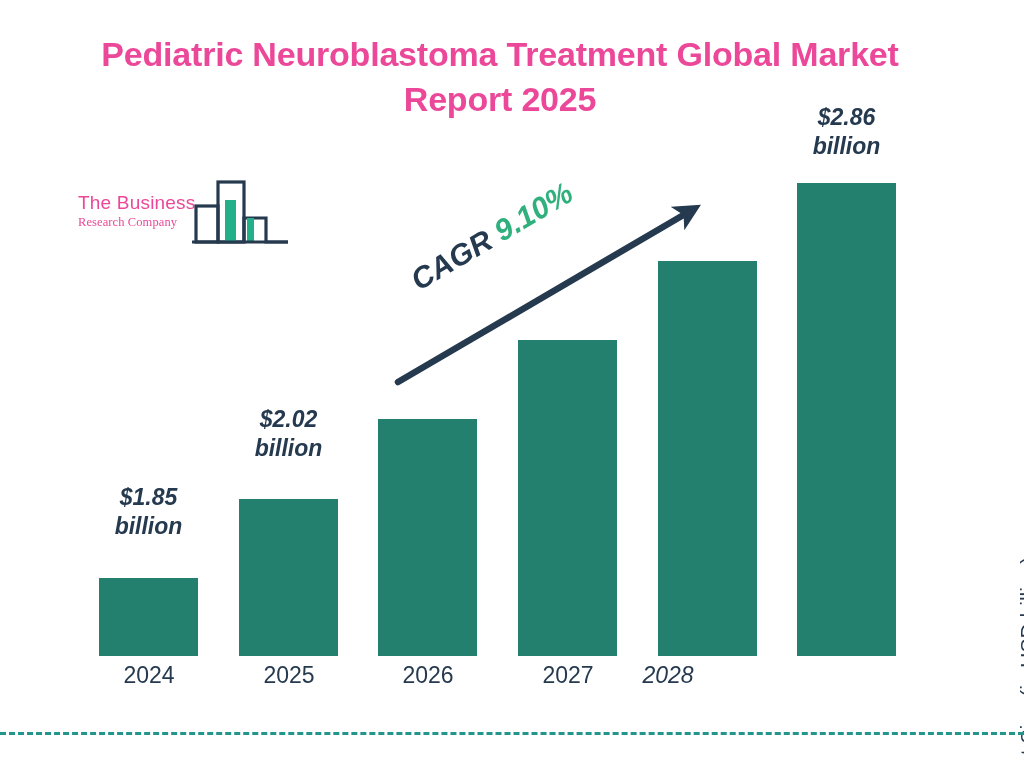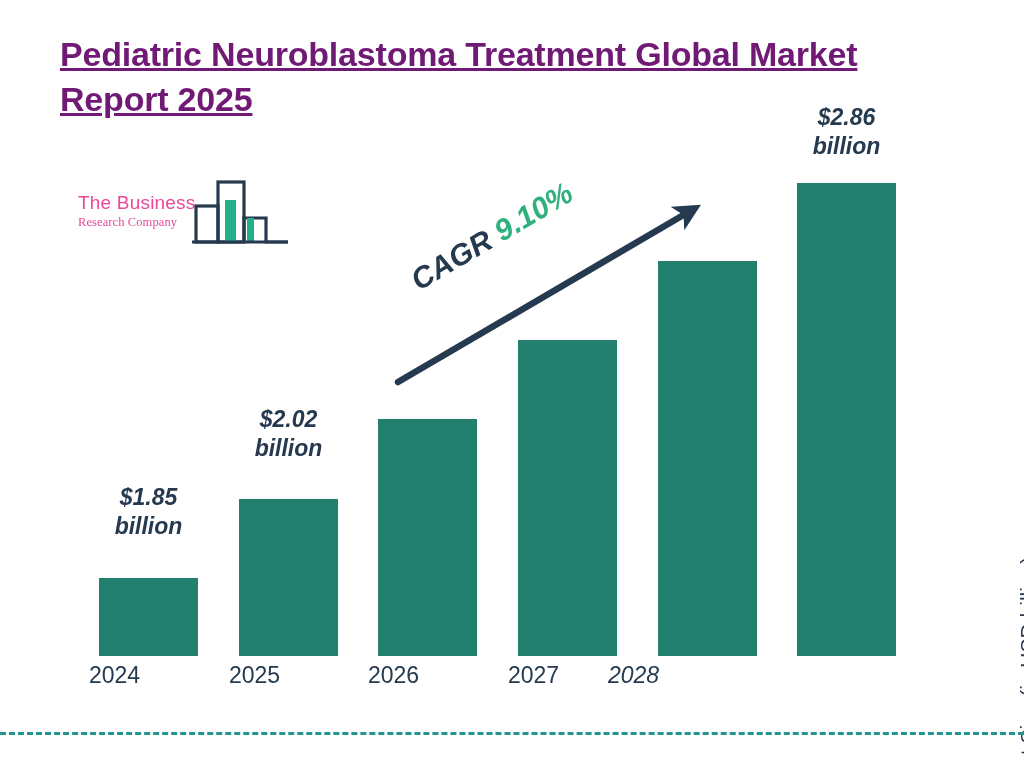--- a/index.html
+++ b/index.html
@@ -15,27 +15,26 @@
     font-family: "Liberation Sans", sans-serif;
     color: #26384f;
   }
 
   
   #chart-title {
     position: absolute;
     left: 60px;
     top: 32px;
     width: 880px;
-    text-align: left;
+    text-align: center;
     font-size: 34px;
     line-height: 1.32;
     font-weight: bold;
-    color: #701a75;
+    color: #ec4899;
     letter-spacing: -0.2px;
-    text-decoration: underline;
   }
 
   
   #brand-logo {
     position: absolute;
     left: 78px;
     top: 178px;
     width: 212px;
     height: 76px;
   }
@@ -85,21 +84,21 @@
     color: #25394f;
     text-align: center;
     white-space: pre-line;
     font-style: italic;
   }
   .x-tick-label {
     position: absolute;
     top: 662px;
     font-size: 23px;
     color: #25394f;
-    text-align: left;
+    text-align: center;
     width: 120px;
   }
 
   
   #y-axis-title {
     position: absolute;
     right: 8px;
     top: 300px;
     font-size: 21px;
     color: #25394f;

